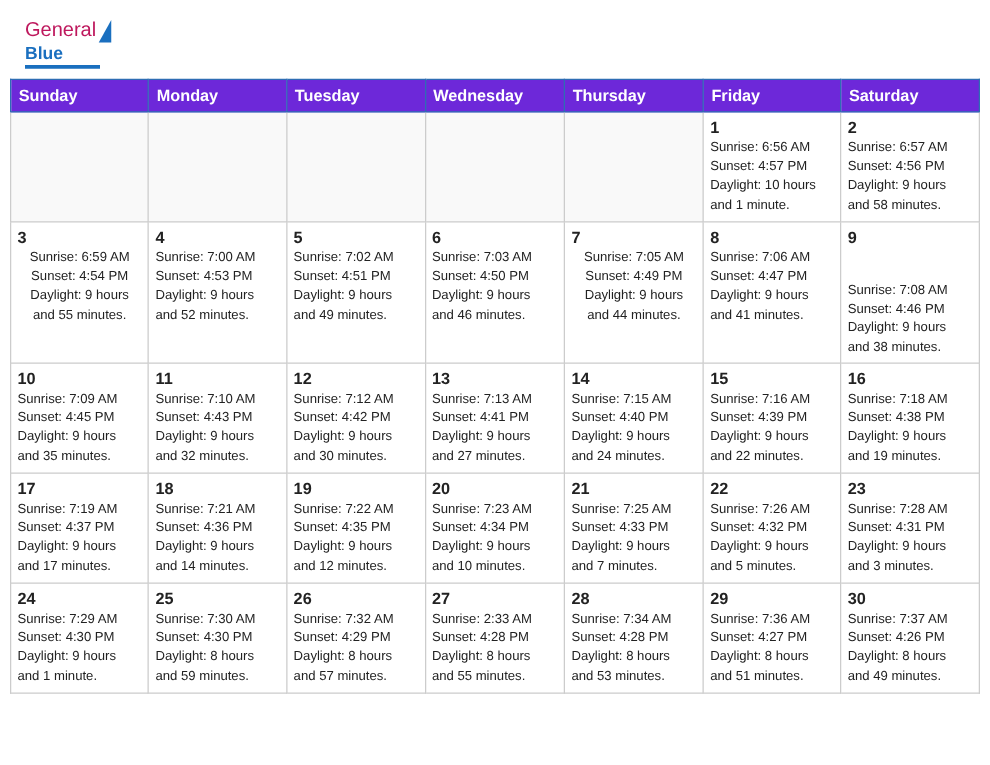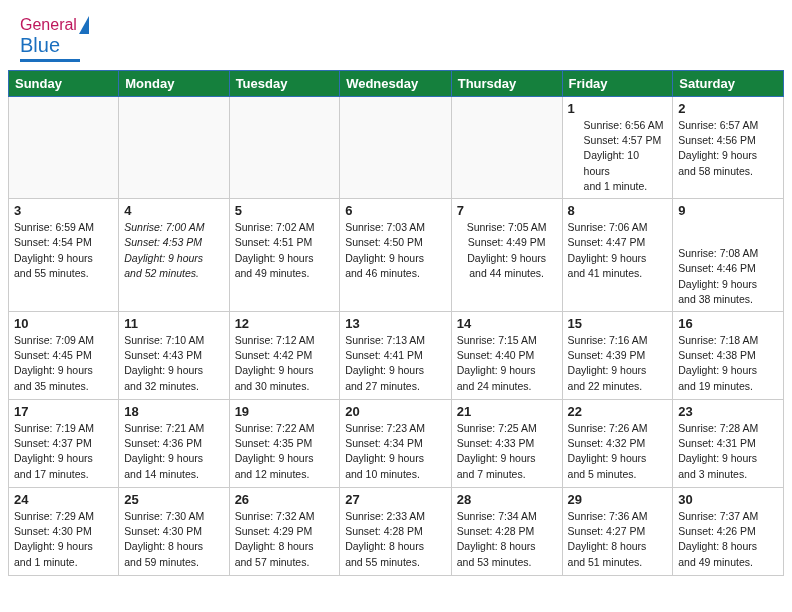--- a/index.html
+++ b/index.html
@@ -51,21 +51,21 @@
     }
     .calendar {
       width: 100%;
       border-collapse: collapse;
       padding: 0 8px;
       margin: 0 8px;
       width: calc(100% - 16px);
       margin-left: 8px;
     }
     .calendar th {
-      background: #15803d;
+      background: #6d28d9;
       color: #fff;
       font-size: 13px;
       font-weight: bold;
       padding: 5px 6px;
       text-align: left;
       border: 1px solid #2e6db4;
     }
     .calendar td {
       border: 1px solid #ccc;
       vertical-align: top;
@@ -97,21 +97,21 @@
   </style>
 </head>
 <body>
 
 <div class="header">
   <div class="logo">
     <div class="logo-row">
       <span class="logo-general">General</span>
       <span class="logo-triangle"></span>
     </div>
-    <span class="logo-blue" style="font-size:20px;font-weight:normal;">Blue</span>
+    <span class="logo-blue" style="font-size:14px;font-weight:bold;">Blue</span>
     <div class="logo-line"></div>
   </div>
   <div class="title-block">
     <div class="month-title"></div>
     <div class="location"></div>
   </div>
 </div>
 
 <table class="calendar">
   <thead>
@@ -127,44 +127,44 @@
   </thead>
   <tbody id="calendar-body">
   <tr>
         <td class="empty"></td>
         <td class="empty"></td>
         <td class="empty"></td>
         <td class="empty"></td>
         <td class="empty"></td>
         <td>
           <span class="day-num">1</span>
-          <div class="day-info" style="white-space: pre-line; margin-left: 16px;">Sunrise: 6:56 AM
+          <div class="day-info" style="white-space: pre-line;">Sunrise: 6:56 AM
 Sunset: 4:57 PM
 Daylight: 10 hours
 and 1 minute.</div>
         </td>
         <td>
           <span class="day-num">2</span>
           <div class="day-info" style="white-space: pre-line;">Sunrise: 6:57 AM
 Sunset: 4:56 PM
 Daylight: 9 hours
 and 58 minutes.</div>
         </td>
       </tr>
       <tr>
         <td>
           <span class="day-num">3</span>
-          <div class="day-info" style="white-space: pre-line;">Sunrise: 6:59 AM
+          <div class="day-info" style="white-space: pre-line; text-align: center;">Sunrise: 6:59 AM
 Sunset: 4:54 PM
 Daylight: 9 hours
 and 55 minutes.</div>
         </td>
         <td>
           <span class="day-num">4</span>
-          <div class="day-info" style="white-space: pre-line; font-style: italic;">Sunrise: 7:00 AM
+          <div class="day-info" style="white-space: pre-line;">Sunrise: 7:00 AM
 Sunset: 4:53 PM
 Daylight: 9 hours
 and 52 minutes.</div>
         </td>
         <td>
           <span class="day-num">5</span>
           <div class="day-info" style="white-space: pre-line;">Sunrise: 7:02 AM
 Sunset: 4:51 PM
 Daylight: 9 hours
 and 49 minutes.</div>

